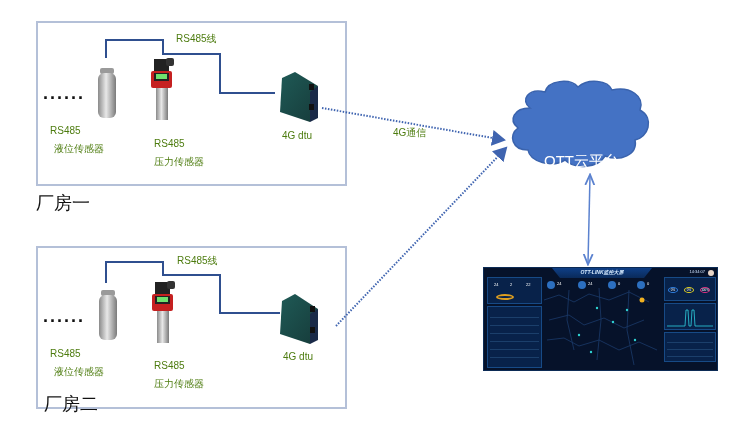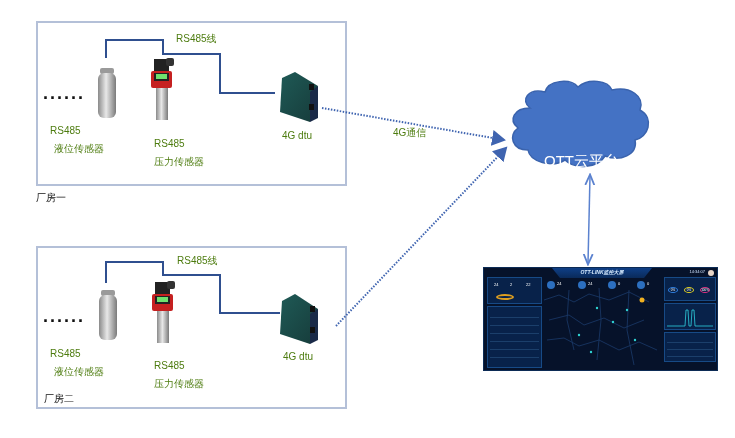--- a/index.html
+++ b/index.html
@@ -1,20 +1,20 @@
 <!DOCTYPE html>
 <html><head>
 <meta charset="utf-8">
 <style>
   html, body { margin: 0; padding: 0; background: #ffffff; }
   body { width: 735px; height: 438px; position: relative; overflow: hidden;
          font-family: "Liberation Sans", "DejaVu Sans", sans-serif; color: #111; }
   .factory-box { position: absolute; border: 2px solid #b4c0d8; box-sizing: border-box; background: #fff; }
   .lbl { position: absolute; font-size: 10px; line-height: 17px; white-space: nowrap; color: #4d7c0f; }
-  .factory-name { position: absolute; font-size: 10px; color: #111; }
+  .factory-name { position: absolute; font-size: 18px; color: #111; }
   .dots { position: absolute; font-size: 18px; letter-spacing: 2px; font-weight: bold; color: #111; line-height: 10px; }
   svg.overlay { position: absolute; left: 0; top: 0; }
   .cloud-text { position: absolute; color: #fff; font-size: 15px; white-space: nowrap; }
   
   .dash { position: absolute; left: 483px; top: 267px; width: 235px; height: 104px; background: #06122a; overflow: hidden; border: 1px solid #0c2b55; box-sizing: border-box; }
   .dash .title-bar { position: absolute; left: 68px; top: 0; width: 100px; height: 10px; background: linear-gradient(#0f3f86, #0a2a5a); clip-path: polygon(0 0,100% 0,92% 100%,8% 100%); }
   .dash .title { position: absolute; left: 72px; top: 1px; width: 92px; text-align: center; font-size: 5px; color: #d8ecff; font-weight: bold; font-style: italic; }
   .dash .time { position: absolute; right: 12px; top: 1px; font-size: 4px; color: #cfe4ff; }
   .dash .avatar { position: absolute; right: 3px; top: 2px; width: 6px; height: 6px; border-radius: 50%; background: #e8d6c8; }
   .panel { position: absolute; background: rgba(10,40,85,0.75); border: 1px solid #174a86; box-sizing: border-box; }

